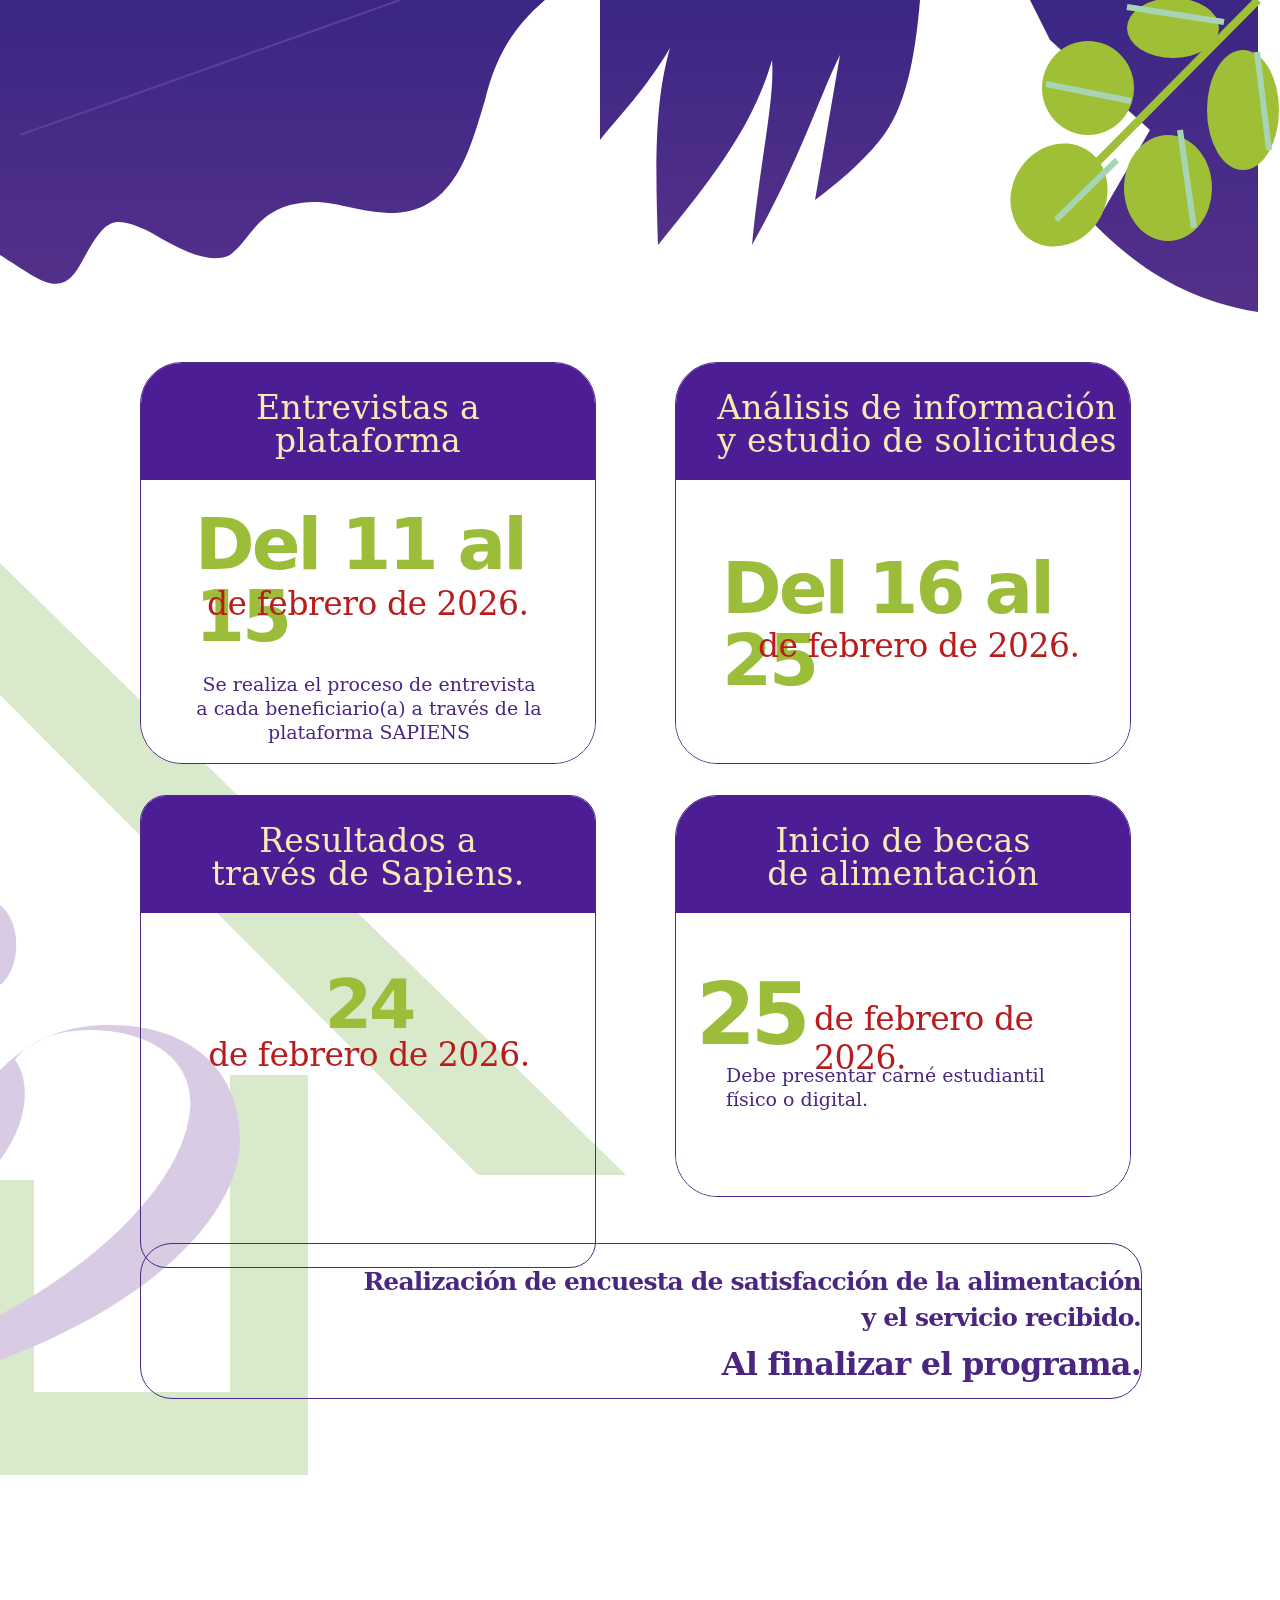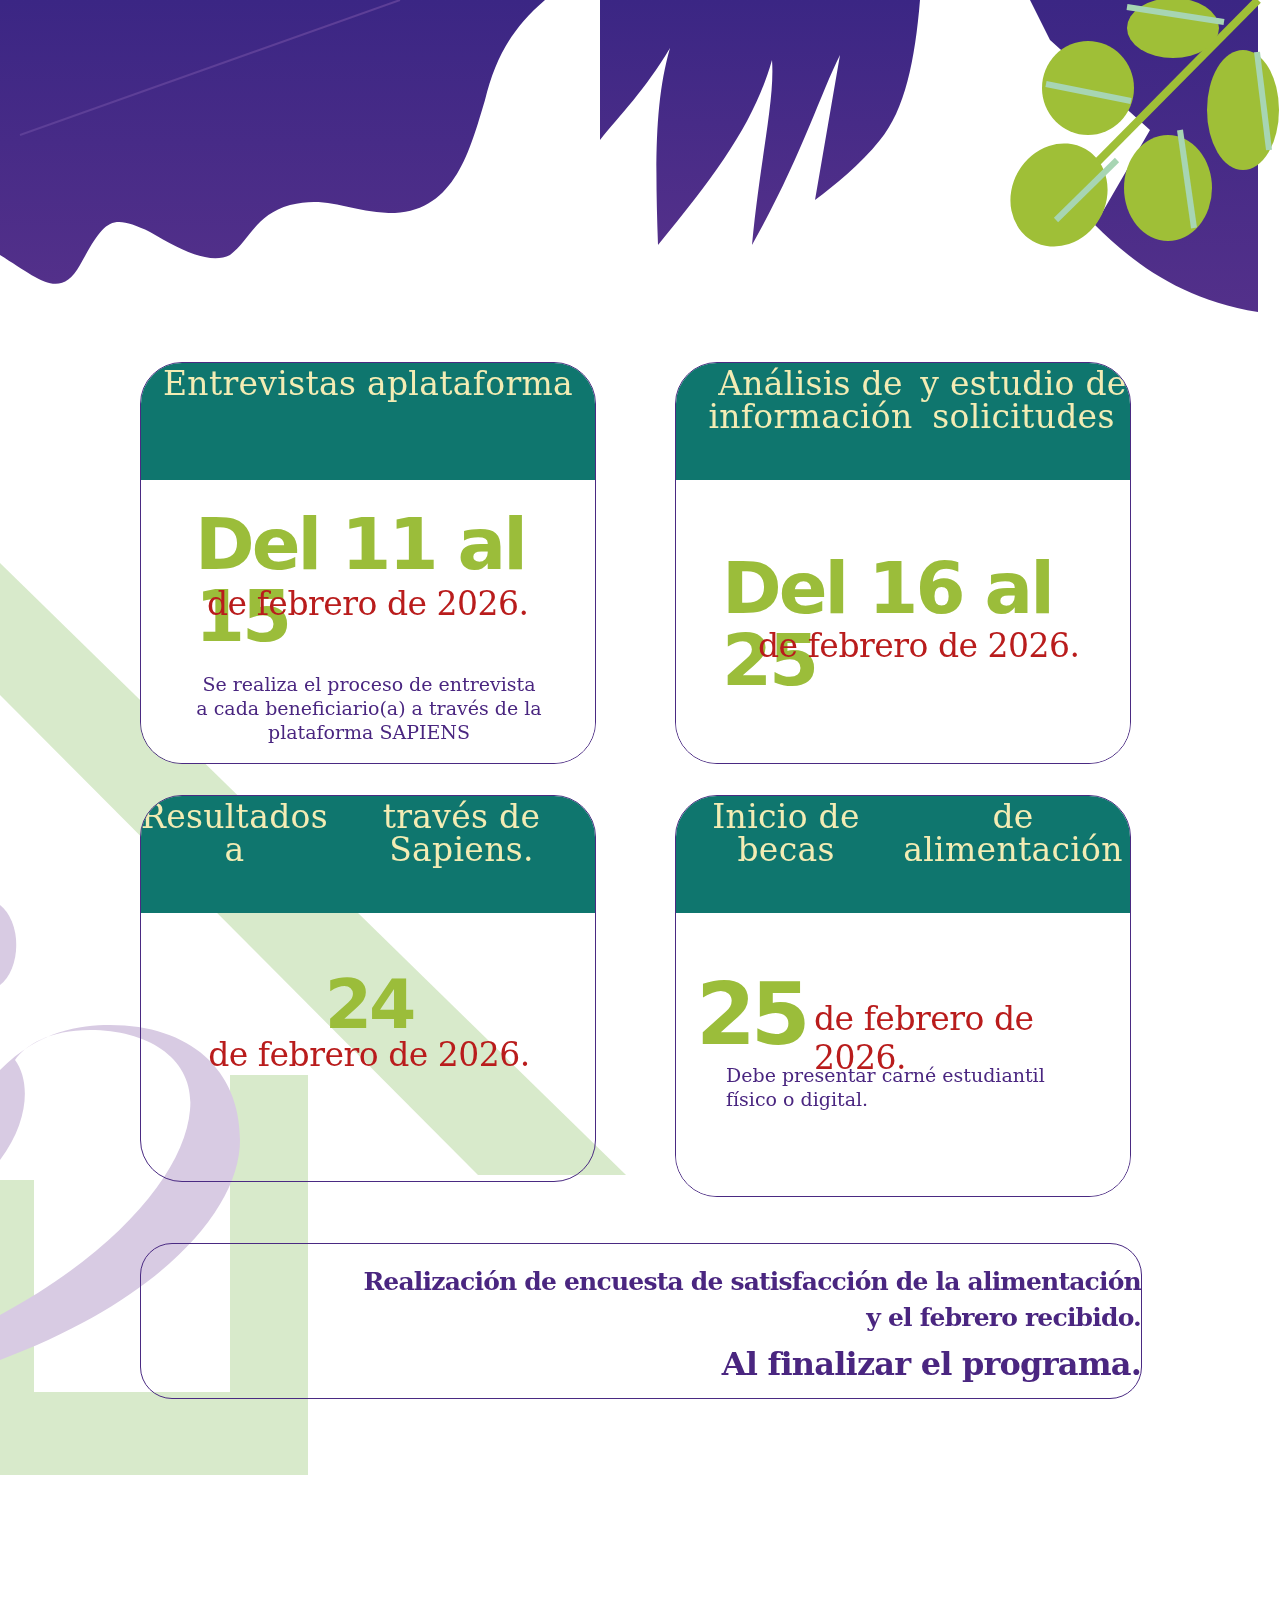--- a/index.html
+++ b/index.html
@@ -1,20 +1,20 @@
 <!DOCTYPE html>
 <html><head>
 <meta charset="utf-8">
 <style>
   html, body { margin:0; padding:0; }
   body { width:1280px; height:1600px; position:relative; overflow:hidden; background:#ffffff;
          font-family:"DejaVu Serif", "Liberation Serif", serif; }
   .deco { position:absolute; left:0; top:0; width:1280px; height:1600px; pointer-events:none; }
   .card { position:absolute; width:456px; border:1.5px solid #4a2a82; border-radius:42px; overflow:hidden; box-sizing:border-box; }
-  .card-head { background:#0f766e; color:#f3ecb4; text-align:center; font-size:33px; line-height:33px; letter-spacing:0.3px; box-sizing:border-box; display:flex; flex-direction:row; justify-content:center; }
+  .card-head { background:#4c1d95; color:#f3ecb4; text-align:center; font-size:33px; line-height:33px; letter-spacing:0.3px; box-sizing:border-box; display:flex; flex-direction:column; justify-content:center; }
   .card-body { position:relative; }
   .card-body.opaque { background:#ffffff; }
   .big { font-family:"DejaVu Sans", "Liberation Sans", sans-serif; font-weight:bold; color:#9bbd3a; letter-spacing:-3px; }
   .date { color:#b91c1c; font-size:33px; letter-spacing:-0.5px; }
   .note { color:#4a2680; font-size:19px; line-height:24px; }
   .final { position:absolute; left:140px; top:1243px; width:1002px; height:156px; border:1.5px solid #4a2a82; border-radius:32px; box-sizing:border-box; text-align:right; }
   .final .l1 { color:#4a2680; font-weight:bold; font-size:25px; line-height:36px; letter-spacing:-0.8px; }
   .final .l2 { color:#4a2680; font-weight:bold; font-size:32px; line-height:44px; letter-spacing:-0.8px; }
 </style>
 </head>
@@ -81,21 +81,21 @@
   <div class="card-head" style="height:117px; padding-top:4px;padding-left:28px;">
     <span>Análisis de información</span>
     <span>y estudio de solicitudes</span>
   </div>
   <div class="card-body opaque" style="height:285px;">
     <div class="big" style="position:absolute; left:46px; top:72px; font-size:72px; line-height:72px;">Del 16 al 25</div>
     <div class="date" style="position:absolute; left:82px; top:146px;">de febrero de 2026.</div>
   </div>
 </div>
 
-<div class="card" style="left:140px; top:795px; height:387px;">
+<div class="card" style="left:140px; top:795px; height:473px;border-radius:26px;">
   <div class="card-head" style="height:117px; padding-top:4px;">
     <span>Resultados a</span>
     <span>través de Sapiens.</span>
   </div>
   <div class="card-body" style="height:285px;">
     <div class="big" style="position:absolute; left:0; width:456px; text-align:center; top:58px; font-size:68px; line-height:68px;">24</div>
     <div class="date" style="position:absolute; left:0; width:456px; text-align:center; top:122px;">de febrero de 2026.</div>
   </div>
 </div>
 
@@ -110,16 +110,16 @@
     <div class="note" style="position:absolute; left:50px; top:150px; text-align:left;">
       <div>Debe presentar carné estudiantil</div>
       <div>físico o digital.</div>
     </div>
   </div>
 </div>
 
 <div class="final">
   <div style="padding-top:20px;">
     <div class="l1">Realización de encuesta de satisfacción de la alimentación</div>
-    <div class="l1">y el febrero recibido.</div>
+    <div class="l1">y el servicio recibido.</div>
     <div class="l2" style="margin-top:6px;">Al finalizar el programa.</div>
   </div>
 </div>
 
 </body></html>

